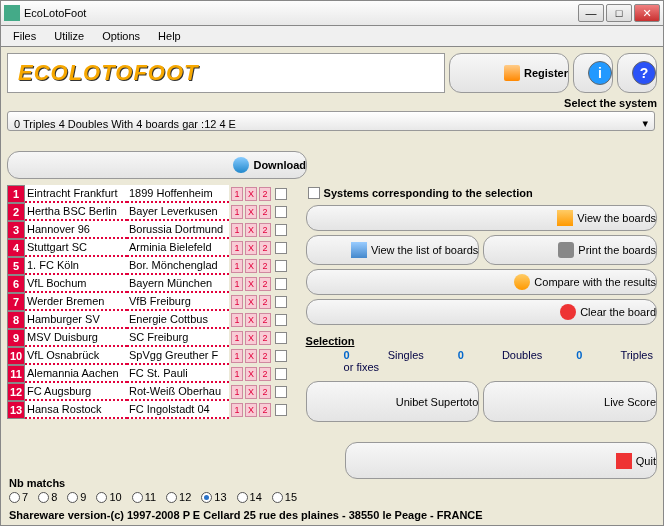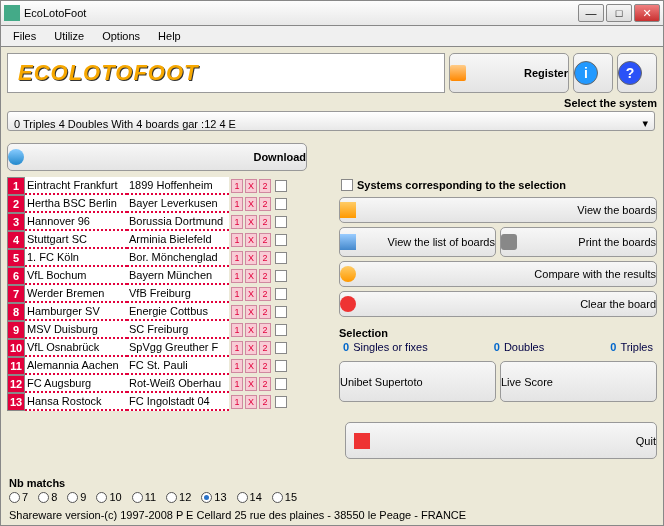--- a/index.html
+++ b/index.html
@@ -9,58 +9,58 @@
 .titlebar .title { flex: 1; }
 .titlebar .winbtns { display: flex; gap: 2px; }
 .winbtn { width: 26px; height: 18px; border: 1px solid #888; background: linear-gradient(#f5f5f5,#ddd); border-radius: 2px; display:flex; align-items:center; justify-content:center; }
 .winbtn.close { background: linear-gradient(#f08080,#c83030); color:#fff; }
 .menubar { height: 20px; background: #f0f0f0; border-left:1px solid #888; border-right:1px solid #888; display:flex; gap: 2px; padding: 0 4px; align-items:center; }
 .menubar span { padding: 2px 8px; }
 .content { border:1px solid #888; background:#ece9d8; padding:6px; height:480px; position:relative; }
 .top-row { display:flex; gap:4px; }
 .logo-box { flex:1; height:40px; background:#fff; border:1px solid #999; display:flex; align-items:center; padding:0 10px; }
 .logo-text { font: italic bold 22px Arial; color:#f7a800; text-shadow:1px 1px #333; letter-spacing:1px; }
-.btn { background:linear-gradient(#f7f7f7,#e4e4e4); border:1px solid #999; border-radius:5px; display:flex; align-items:center; justify-content:space-between; gap:4px; cursor:pointer; font-weight:bold; }
+.btn { background:linear-gradient(#f7f7f7,#e4e4e4); border:1px solid #999; border-radius:12px; display:flex; align-items:center; justify-content:flex-end; gap:4px; cursor:pointer; font-weight:bold; }
 .register-btn { width:120px; height:40px; }
 .circ-btn { width:40px; height:40px; }
 .circ-btn .circ { width:24px; height:24px; border-radius:50%; border:1px solid #666; display:flex; align-items:center; justify-content:center; font-weight:bold; color:#fff; font-size:14px;}
 .sys-label { margin-top:4px; font-weight:bold;text-align:right; }
 .sys-dd { width:648px; height:20px; background:linear-gradient(#fff,#e8e8e8); border:1px solid #999; border-radius:3px; display:flex; align-items:flex-end; padding:0 6px; margin-top:2px; }
 .sys-dd .arrow { margin-left:auto; }
-.dl-btn { width:300px; height:28px; margin-top:12px; }
+.dl-btn { width:300px; height:28px; margin-top:20px; }
 .main-area { display:flex; margin-top:6px; gap:12px; }
 .matches { width:320px; }
 .mrow { display:flex; height:18px; align-items:center; }
 .mnum { width:18px; height:18px; background:#e2003b; color:#fff; display:flex; align-items:center; justify-content:center; font-weight:bold; border:1px solid #888; }
 .mteam { width:102px; height:18px; background:#fff; border-bottom:2px dotted #e2003b; padding:0 2px; white-space:nowrap; overflow:hidden; display:flex; align-items:center; }
 .mbet { display:flex; gap:2px; margin-left:2px; }
 .mbet span { width:12px; height:14px; background:#f8ccd5; border:1px solid #d088a0; color:#e2003b; display:flex; align-items:center; justify-content:center; font-size:9px; }
 .mchk { width:12px; height:12px; border:1px solid #888; background:#fff; margin-left:4px; }
 .rpanel { flex:1; display:flex; flex-direction:column; gap:4px; }
 .chk-sys { display:flex; align-items:center; gap:4px; font-weight:bold; padding:2px; }
 .chk-sys .cb { width:12px; height:12px; border:1px solid #888; background:#fff; }
 .rbtn { height:26px; }
 .rbtn-row { display:flex; gap:4px; }
 .rbtn-row .btn { flex:1; height:30px; }
 .rpanel .btn { font-weight:normal; }
 .legend-sel { margin-top:6px; }
-.legend-label { font-weight:bold; margin-bottom:2px; }
+.legend-label { font-weight:bold; margin-bottom:2px;text-decoration:underline; }
 .sel-counts { display:flex; justify-content:space-between; padding:0 4px; }
-.sel-counts span { color:#004; }
+.sel-counts span { color:#004;margin-left:34px; }
 .sel-counts b { color:#06c; margin-right:4px; }
 .bottom-row { display:flex; gap:4px; margin-top:4px; }
 .bottom-row .btn { flex:1; height:41px; }
 .quit-btn { width:312px; height:37px; margin-top:16px; margin-left:auto;padding-left:8px; }
 .nbm { position:absolute; bottom:22px; left:8px; }
 .nbm-label { font-weight:bold; margin-bottom:2px; }
 .nbm-opts { display:flex; gap:10px; }
 .nbm-opts label { display:flex; align-items:center; gap:2px; }
 .radio { width:11px; height:11px; border-radius:50%; border:1px solid #555; background:#fff; display:inline-flex; align-items:center; justify-content:center; }
 .radio.on::after { content:''; width:5px; height:5px; border-radius:50%; background:#2a72c8; }
-.shw { position:absolute; bottom:4px; left:8px; font-weight:normal; }
+.shw { position:absolute; bottom:4px; left:8px; font-weight:bold; }
 .ic { width:16px; height:16px; display:inline-block; }
 .ic-reg{background:linear-gradient(#fc8,#f80);border-radius:2px;}
 .ic-dl{background:linear-gradient(#8cf,#28c);border-radius:50%;}
 .ic-view{background:linear-gradient(#fc6,#f90);}
 .ic-list{background:linear-gradient(#9cf,#48c);}
 .ic-print{background:#888;border-radius:3px;}
 .ic-cmp{background:linear-gradient(#fc6,#f90);border-radius:50%;}
 .ic-clear{background:#e33;border-radius:50%;}
 .ic-close{background:#e33;}
 </style>

